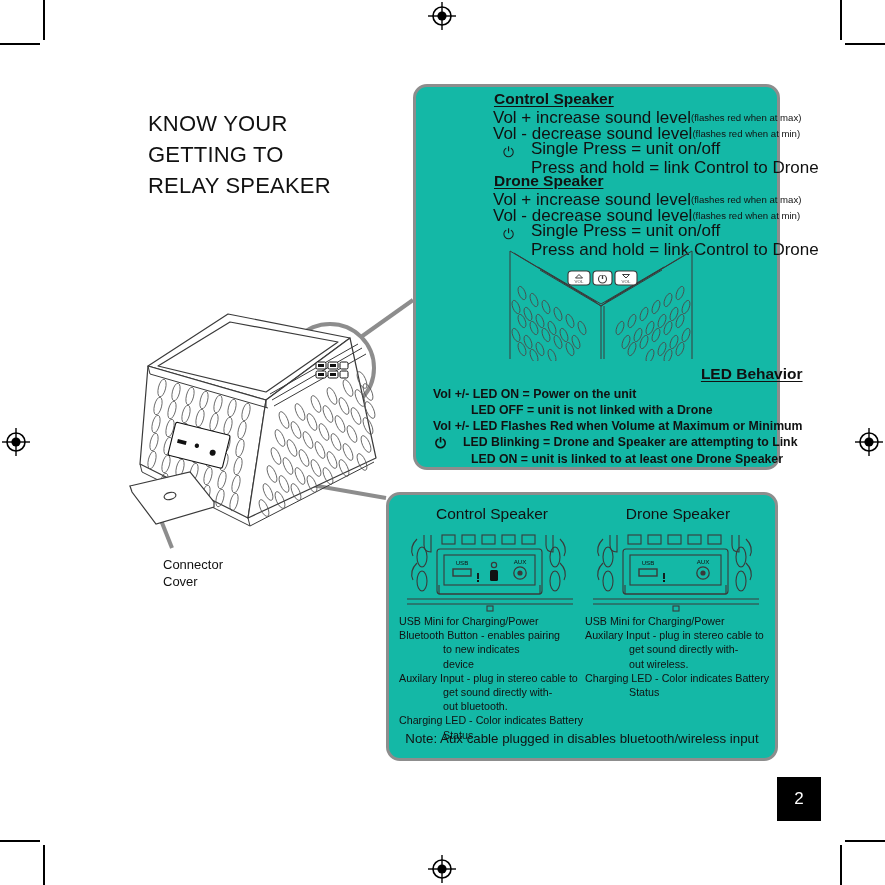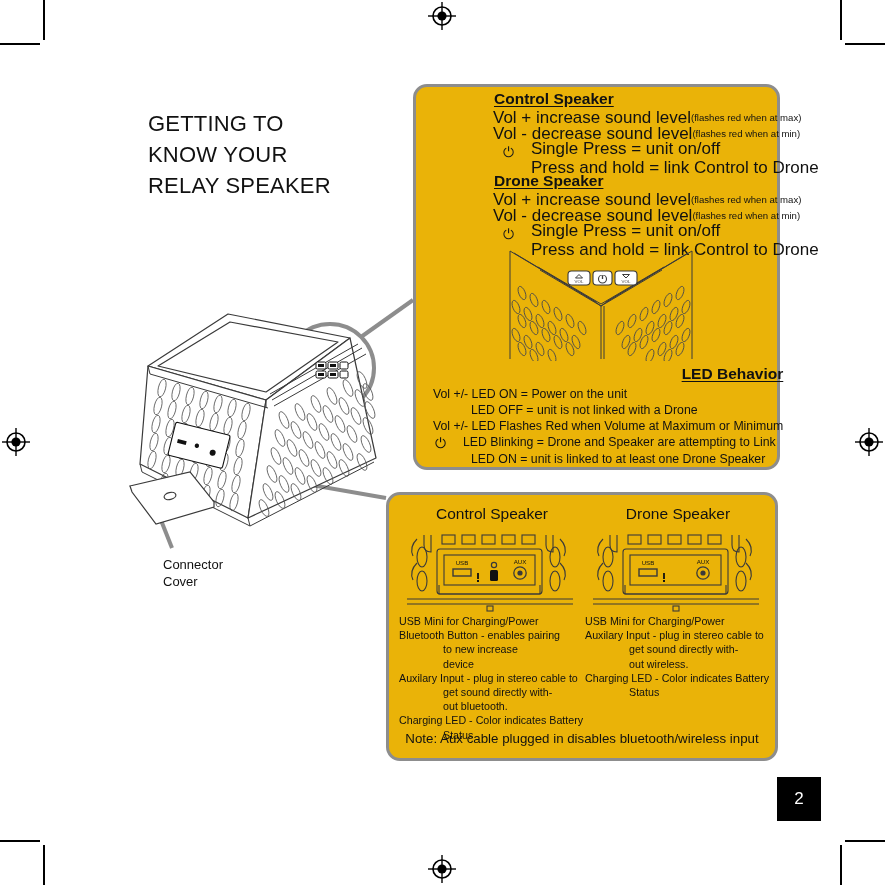--- a/index.html
+++ b/index.html
@@ -11,21 +11,21 @@
   .reg{position:absolute;width:28px;height:28px;}
   .reg svg{display:block;}
 
   
   #headline{position:absolute;left:148px;top:108px;width:270px;
             font-size:22px;line-height:31px;letter-spacing:.2px;color:#111;}
   #headline div{white-space:nowrap;}
 
   
   .panel{position:absolute;border:3px solid #8d8d8d;border-radius:14px;
-         background:#eab308;box-sizing:border-box;}
+         background:#14b8a6;box-sizing:border-box;}
   #panel-top{left:413px;top:84px;width:367px;height:386px;}
   #panel-bottom{left:386px;top:492px;width:392px;height:269px;}
 
   
   .sec-title{font-size:15.5px;font-weight:700;text-decoration:underline;
              text-underline-offset:2px;color:#111;}
   .line{font-size:17px;line-height:15.5px;color:#111;white-space:nowrap;}
   .small{font-size:9.6px;}
 
   .pwr{display:inline-block;width:15px;text-align:center;font-size:14px;
@@ -35,21 +35,21 @@
   #ctrl-block{position:absolute;left:78px;top:3px;}
   #drone-block{position:absolute;left:78px;top:85px;}
   #ctrl-block .sec-title,#drone-block .sec-title{display:block;margin-bottom:2px;}
   .rowset{margin-left:-1px;}
   .rowset .r{display:flex;align-items:flex-start;}
   .icn-col{width:30px;flex:0 0 30px;text-align:left;padding-left:8px;}
 
   
   #led-block{position:absolute;left:17px;top:278px;}
   #led-block .sec-title{display:block;margin-bottom:3px;text-align:right;}
-  #led-block .line{white-space:nowrap;font-size:12.3px;line-height:16px;}
+  #led-block .line{white-space:nowrap;font-size:12.3px;line-height:16px;font-weight:bold;}
   .indent1{padding-left:38px;}
 
   
   #button-art{position:absolute;left:92px;top:162px;width:186px;height:112px;}
 
   
   .bp-col{position:absolute;top:10px;width:186px;}
   #bp-left{left:10px;}
   #bp-right{left:196px;}
   .bp-head{text-align:center;font-size:15.5px;color:#111;margin-bottom:6px;}
@@ -113,22 +113,22 @@
 <div class="reg" style="left:428px;top:855px;">
   <svg width="28" height="28" viewBox="0 0 28 28">
       <circle cx="14" cy="14" r="9" fill="none" stroke="#000" stroke-width="1.6"></circle>
       <circle cx="14" cy="14" r="4.6" fill="#000"></circle>
       <line x1="14" y1="0" x2="14" y2="28" stroke="#000" stroke-width="1.4"></line>
       <line x1="0" y1="14" x2="28" y2="14" stroke="#000" stroke-width="1.4"></line>
     </svg>
 </div>
 
 <div id="headline">
+  <div>KNOW YOUR</div>
   <div>GETTING TO</div>
-  <div>KNOW YOUR</div>
   <div>RELAY SPEAKER</div>
 </div>
 
 <svg id="callouts" viewBox="0 0 885 885">
 
   <circle cx="330" cy="368" r="44" fill="none" stroke="#8d8d8d" stroke-width="4"></circle>
 
   <path d="M361 337 L413 300" fill="none" stroke="#8d8d8d" stroke-width="4"></path>
 
   <circle cx="203" cy="459" r="42" fill="none" stroke="#8d8d8d" stroke-width="4"></circle>
@@ -324,21 +324,21 @@
         <rect x="91" y="41" width="8" height="11" rx="1.5" fill="#111"></rect>
 
         <text x="121" y="35" font-size="6.2" fill="#111" text-anchor="middle" font-family="Liberation Sans, sans-serif">AUX</text>
         <circle cx="121" cy="44" r="6.2" fill="none" stroke="#3a3a3a" stroke-width="1.3"></circle>
         <circle cx="121" cy="44" r="2.6" fill="#3a3a3a"></circle>
       </svg>
     </div>
     <div class="bp-list">
       <div class="li">USB Mini for Charging/Power</div>
       <div class="li">Bluetooth Button - enables pairing</div>
-      <div class="li hang">to new increase</div>
+      <div class="li hang">to new indicates</div>
       <div class="li hang">device</div>
       <div class="li">Auxilary Input - plug in stereo cable to</div>
       <div class="li hang">get sound directly with-</div>
       <div class="li hang">out bluetooth.</div>
       <div class="li">Charging LED - Color indicates Battery</div>
       <div class="li hang">Status</div>
     </div>
   </div>
 
   <div class="bp-col" id="bp-right">

